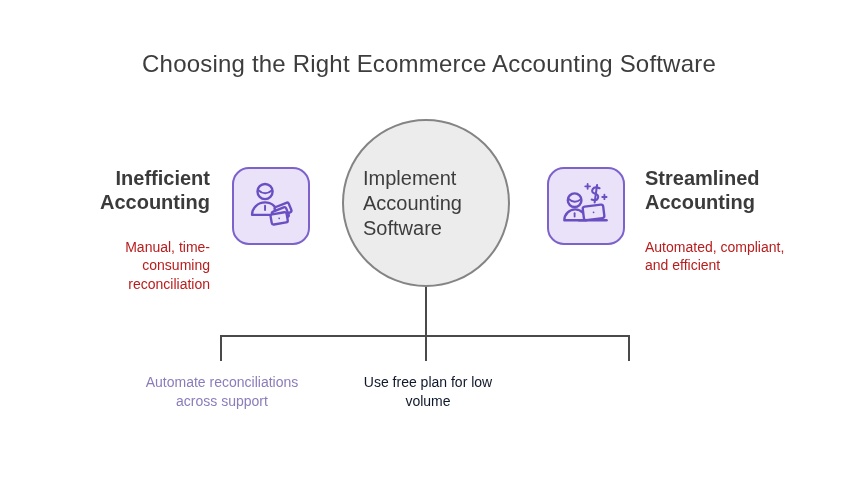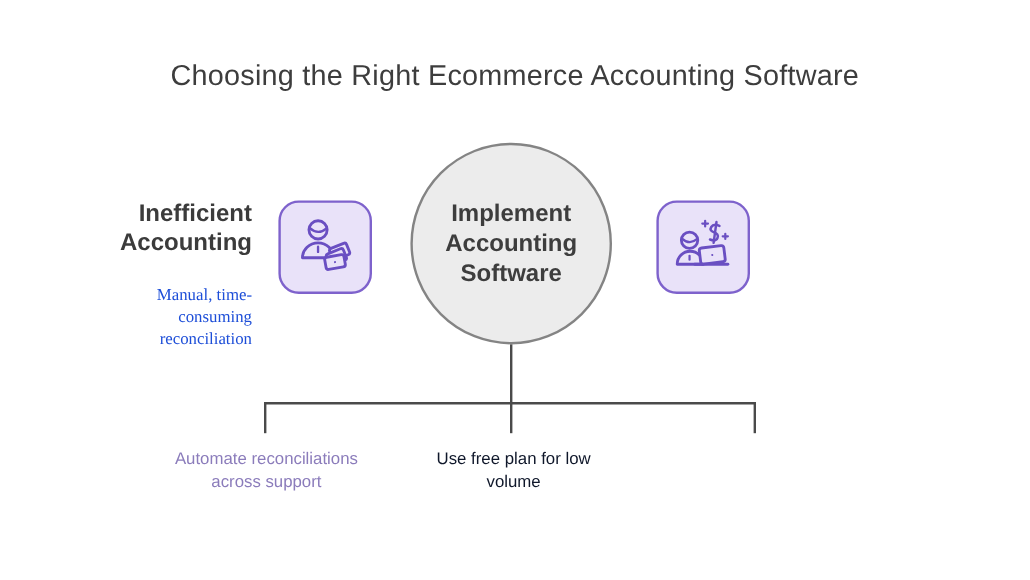--- a/index.html
+++ b/index.html
@@ -37,22 +37,21 @@
   .node-heading {
     font-size: 20px;
     font-weight: bold;
     line-height: 1.2;
     color: #3b3b3b;
   }
   .node-subtitle {
     margin-top: 24px;
     font-size: 14px;
     line-height: 1.32;
-    color: #1d4ed8;
-    font-family: Liberation Serif, serif;
+    color: #b91c1c;
   }
   .icon-box {
     position: absolute;
     width: 78px;
     height: 78px;
     top: 167px;
     border-radius: 17px;
     background: #e9e2f9;
     border: 2px solid #7e62cc;
     box-sizing: border-box;
@@ -73,23 +72,22 @@
     border-radius: 50%;
     background: #ececec;
     border: 2px solid #848484;
     box-sizing: border-box;
     display: flex;
     align-items: center;
     justify-content: center;
   }
   .center-circle .label {
     width: 126px;
-    text-align: center;
     font-size: 20px;
-    font-weight: bold;
+    font-weight: normal;
     line-height: 1.25;
     color: #3d3d3d;
   }
   
   .right-text {
     position: absolute;
     left: 645px;
     top: 166px;
     width: 165px;
     text-align: left;
@@ -177,20 +175,24 @@
         <g transform="rotate(-7 31 32)">
           <rect x="21.5" y="25.5" width="19" height="12.5" rx="2" fill="#e9e2f9"></rect>
           <circle cx="31" cy="31.8" r="0.8" fill="#6a4fc2" stroke="none"></circle>
         </g>
 
         <line x1="17.5" y1="39" x2="43" y2="39"></line>
       </svg>
     </span>
   </div>
 
+  <div class="right-text">
+    <div class="node-heading">Streamlined Accounting</div>
+    <div class="node-subtitle">Automated, compliant, and efficient</div>
+  </div>
 
   <svg class="connectors">
     <g stroke="#4a4a4a" stroke-width="2" fill="none">
       <line x1="426" y1="287" x2="426" y2="336"></line>
       <line x1="221" y1="336" x2="629" y2="336"></line>
       <line x1="221" y1="335" x2="221" y2="361"></line>
       <line x1="426" y1="336" x2="426" y2="361"></line>
       <line x1="629" y1="335" x2="629" y2="361"></line>
     </g>
   </svg>

